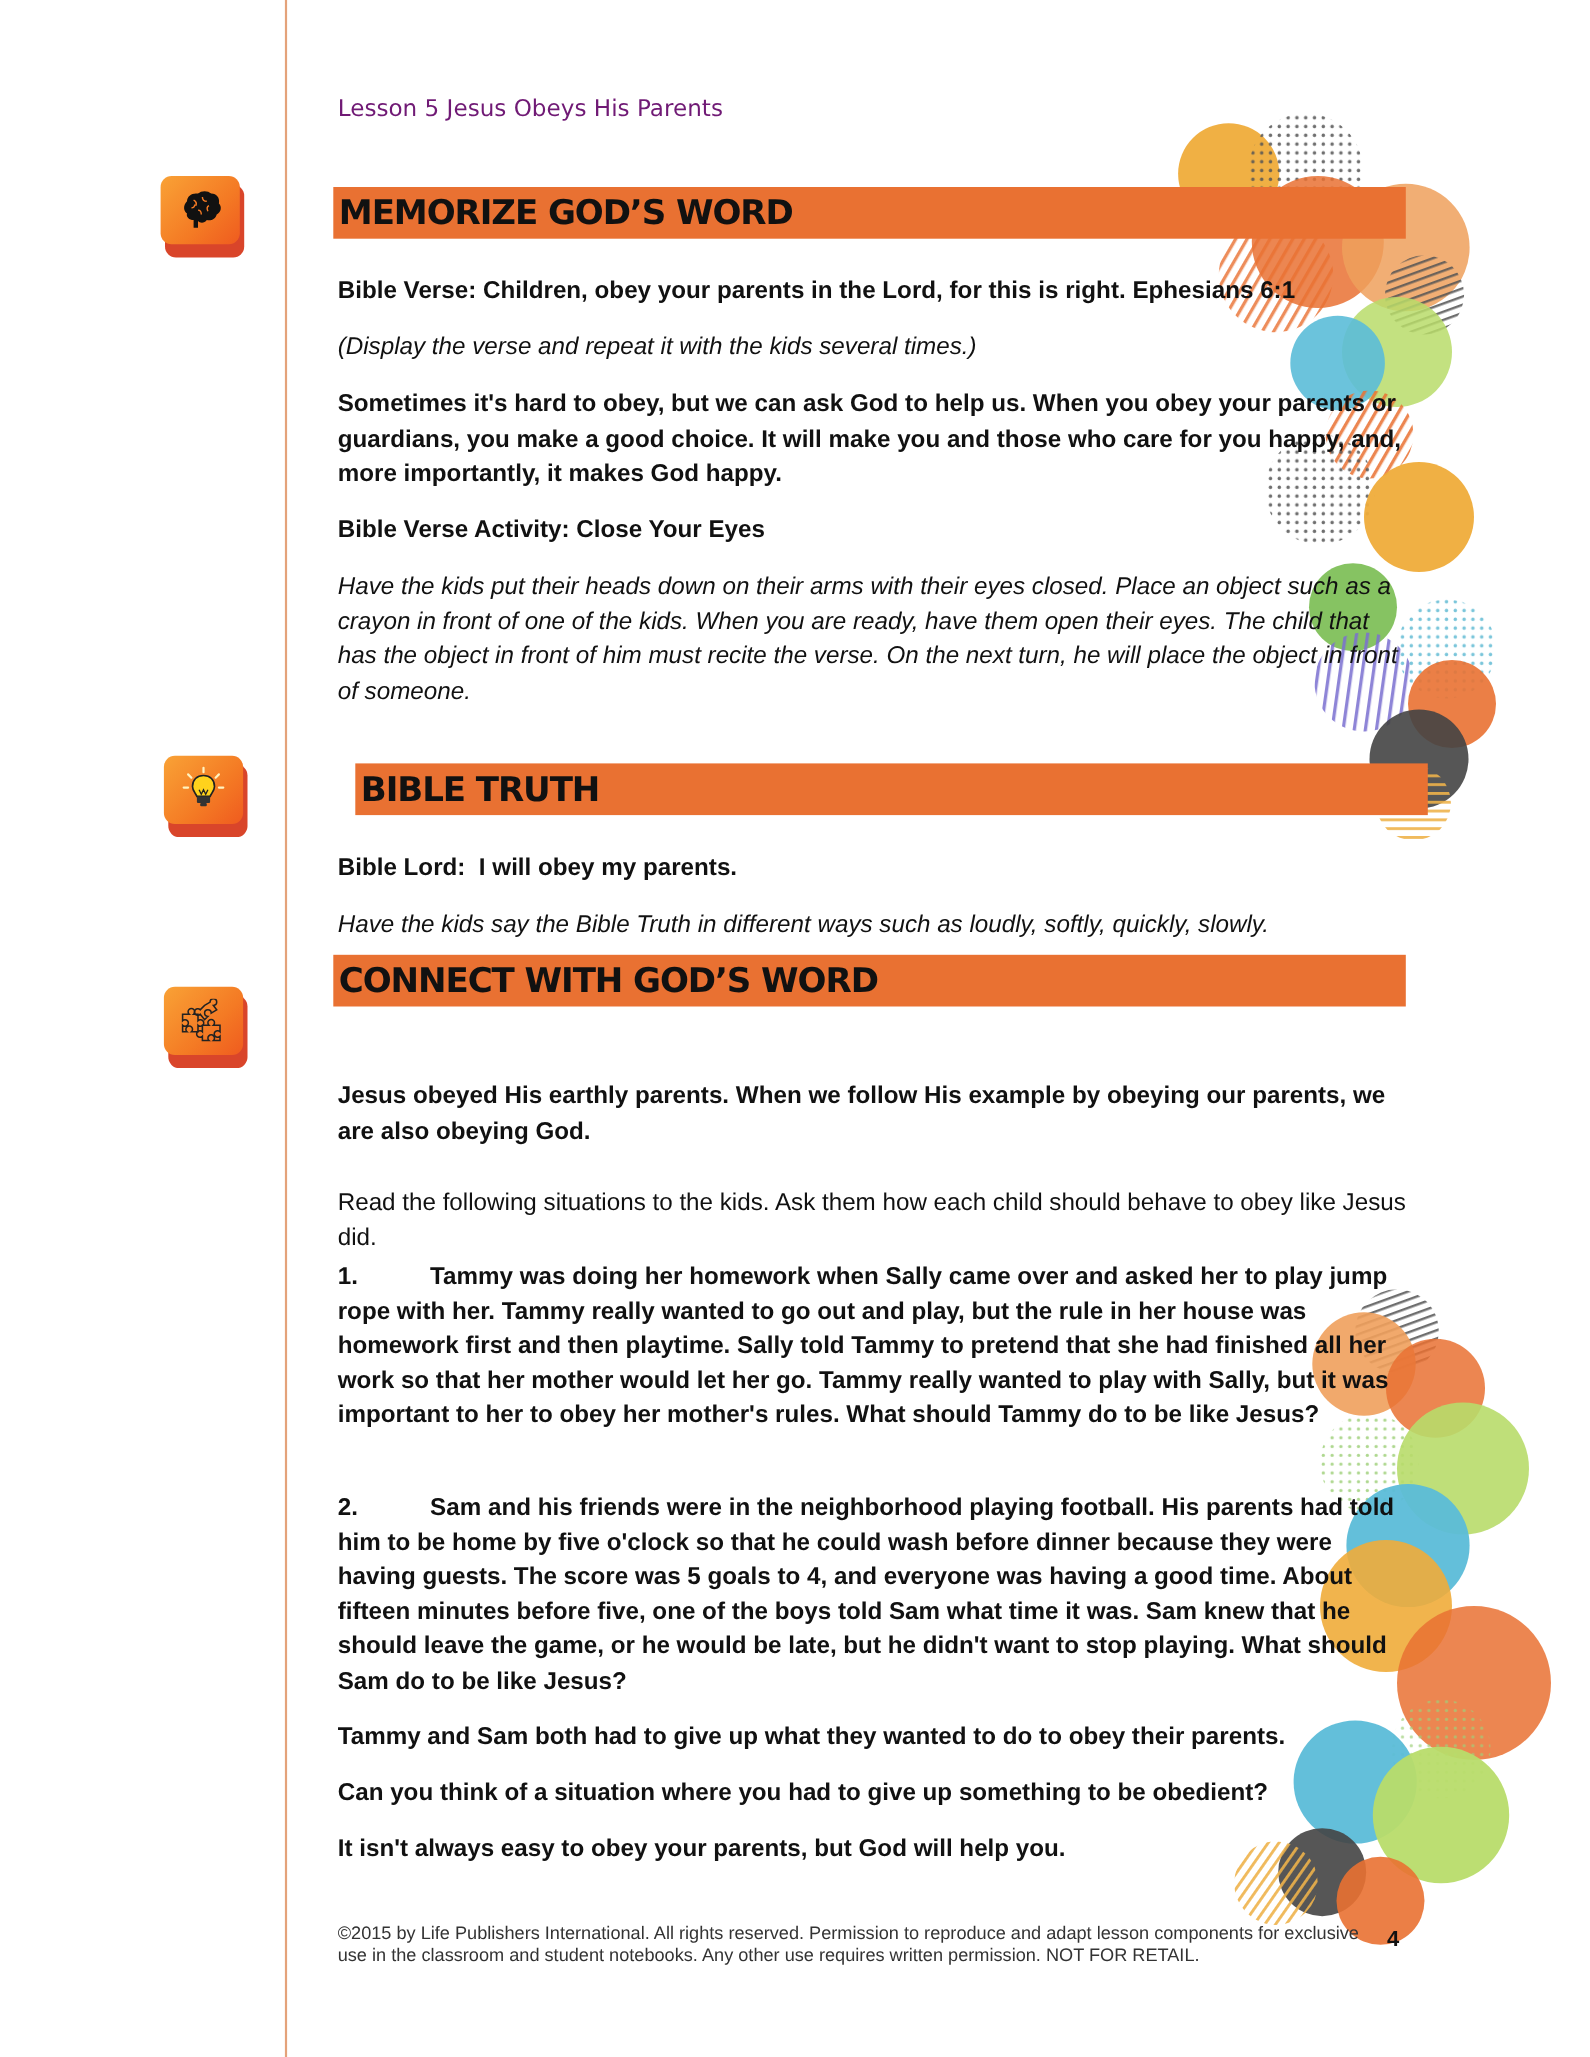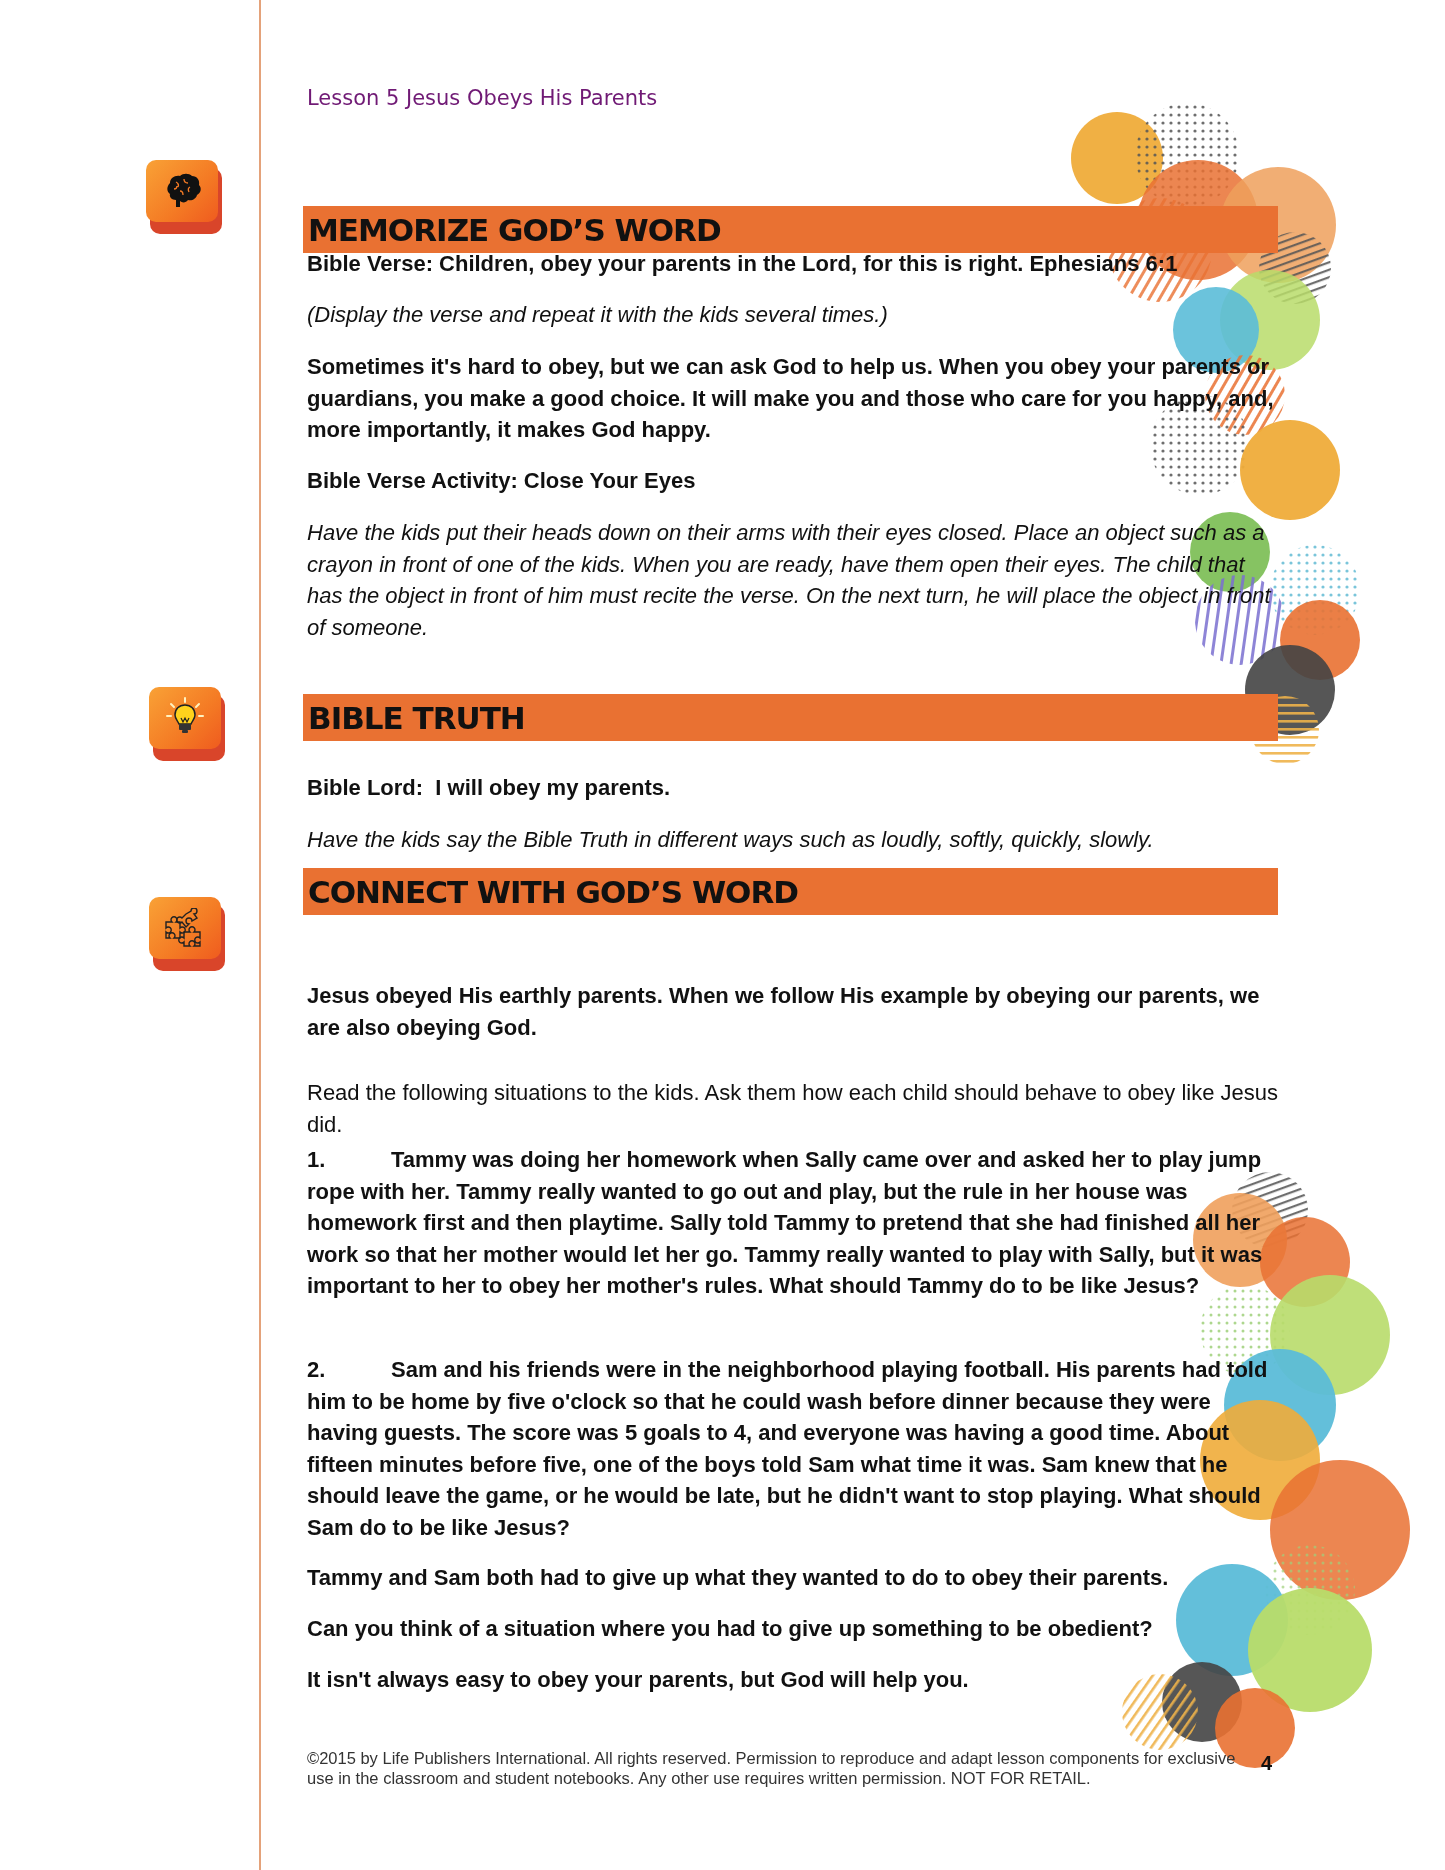--- a/index.html
+++ b/index.html
@@ -123,21 +123,21 @@
 
 <div class="icon-tile" style="left:146px; top:160px;">
   <div class="tile-base"></div>
   <div class="tile-top">
     <svg width="40" height="36" viewBox="0 0 40 36">
       <path d="M8 10c0-5 5-8 10-7 3-3 9-3 12 0 5 0 8 4 7 9 3 3 2 8-2 10-1 4-5 6-9 5-2 3-6 3-8 1v6h-4v-7c-4 0-7-3-6-6-3-2-4-7 0-11z" fill="#111"></path>
       <path d="M14 9c2 1 3 3 2 5M22 6c0 3 2 4 4 4M28 14c-2 1-2 3-1 5M18 18c2 0 3 2 3 4M12 16c2 0 3-1 3-3" stroke="#f47a24" stroke-width="1.3" fill="none"></path>
     </svg>
   </div>
 </div>
-<div class="section-bar" style="top:170px;margin-top:36px;">
+<div class="section-bar" style="top:170px;">
   <span>MEMORIZE GOD’S WORD</span>
 </div>
 
 <div class="text bold" style="top:248px;">Bible Verse: Children, obey your parents in the Lord, for this is right. Ephesians 6:1</div>
 <div class="text italic" style="top:299px;">(Display the verse and repeat it with the kids several times.)</div>
 <div class="text bold" style="top:351px; width:975px;">Sometimes it's hard to obey, but we can ask God to help us. When you obey your parents or guardians, you make a good choice. It will make you and those who care for you happy, and, more importantly, it makes God happy.</div>
 <div class="text bold" style="top:465px;">Bible Verse Activity: Close Your Eyes</div>
 <div class="text italic" style="top:517px; width:975px;">Have the kids put their heads down on their arms with their eyes closed. Place an object such as a crayon in front of one of the kids. When you are ready, have them open their eyes. The child that has the object in front of him must recite the verse. On the next turn, he will place the object in front of someone.</div>
 
 <div class="icon-tile" style="left:149px; top:687px;">
@@ -151,21 +151,21 @@
         <line x1="2" y1="20" x2="6" y2="20"></line>
           <line x1="38" y1="20" x2="34" y2="20"></line>
       </g>
       <path d="M20 9c-6 0-10 4-10 10 0 4 3 6 4 9h12c1-3 4-5 4-9 0-6-4-10-10-10z" fill="#ffd21c" stroke="#222" stroke-width="1.5"></path>
       <path d="M16 22l2 4 2-4 2 4 2-4" stroke="#222" stroke-width="1.2" fill="none"></path>
       <rect x="14" y="28" width="12" height="6" rx="1" fill="#333"></rect>
       <rect x="17" y="34" width="6" height="3" rx="1" fill="#333"></rect>
     </svg>
   </div>
 </div>
-<div class="section-bar" style="top:694px;">
+<div class="section-bar" style="top:694px;margin-left:20px;">
   <span>BIBLE TRUTH</span>
 </div>
 
 <div class="text bold" style="top:772px; white-space:pre;">Bible Lord:  I will obey my parents.</div>
 <div class="text italic" style="top:824px;">Have the kids say the Bible Truth in different ways such as loudly, softly, quickly, slowly.</div>
 
 <div class="icon-tile" style="left:149px; top:897px;">
   <div class="tile-base"></div>
   <div class="tile-top">
     <svg width="46" height="40" viewBox="0 0 46 40">

